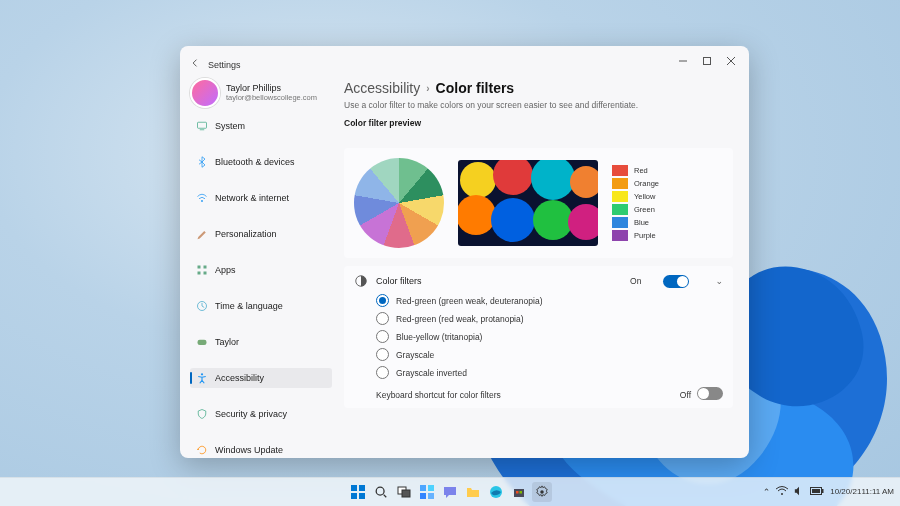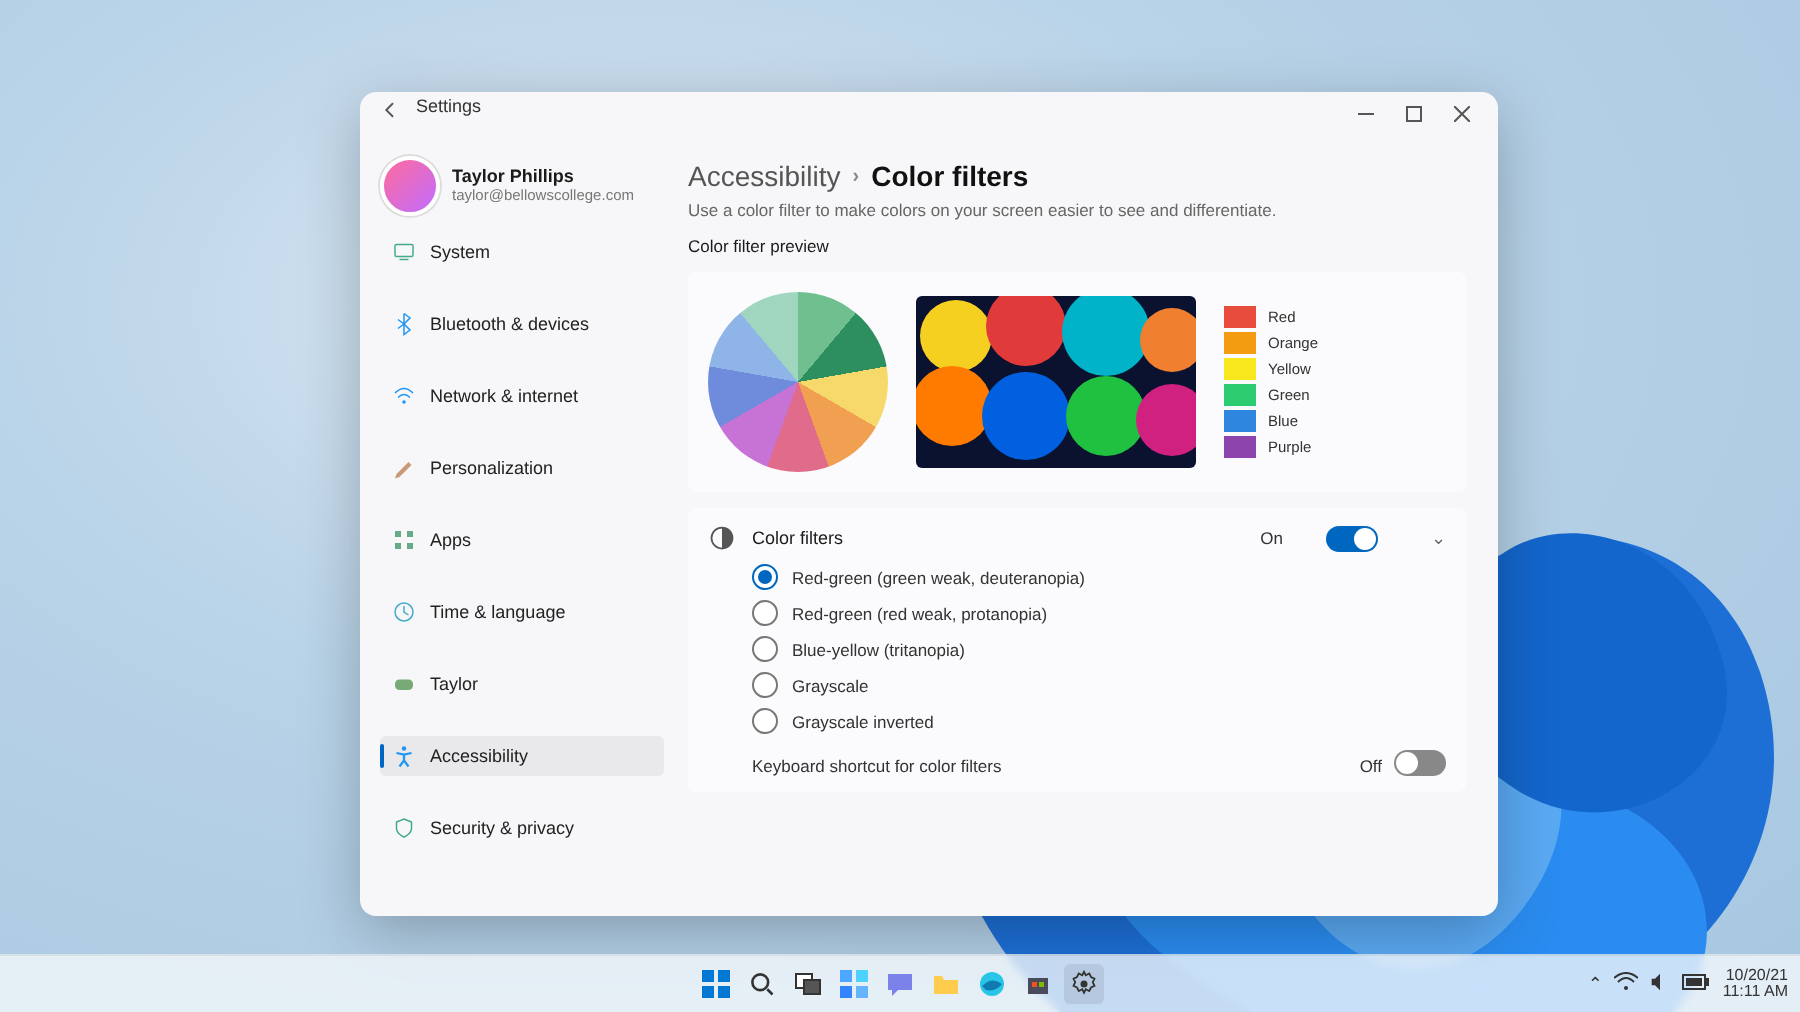--- a/index.html
+++ b/index.html
@@ -1,45 +1,45 @@
 <!DOCTYPE html>
 <html><head>
 <meta charset="utf-8">
 <style>
 html,body{margin:0;padding:0;width:900px;height:506px;overflow:hidden;font-family:"Segoe UI",Arial,sans-serif;font-size:11px;color:#1a1a1a}
 .desktop{position:relative;width:900px;height:506px;background:radial-gradient(ellipse at 35% 30%,#d9e7f2 0%,#b9d3e8 40%,#a7c7e1 100%)}
 .bloom{position:absolute;right:0;bottom:-40px;width:520px;height:420px}
 .bloom svg{width:100%;height:100%}
 .window{position:absolute;left:180px;top:46px;width:569px;height:412px;background:#f7f7f9;border-radius:8px;box-shadow:0 8px 30px rgba(0,0,0,.25);display:flex;flex-direction:column;overflow:hidden}
-.titlebar{height:22px;display:flex;align-items:flex-start;padding:2px 6px 0 8px}
+.titlebar{height:22px;display:flex;align-items:flex-end;padding:2px 6px 0 8px}
 .back-btn{width:14px;height:14px;display:flex;align-items:center;justify-content:center;color:#555}
 .titlebar-label{margin-left:6px;font-size:9px;color:#333}
 .titlebar-spacer{flex:1}
 .win-ctrl{width:24px;height:18px;display:flex;align-items:center;justify-content:center;color:#555;font-size:9px}
 .app-body{flex:1;display:flex;overflow:hidden}
 .sidebar{width:142px;padding:4px 6px 6px 10px;display:flex;flex-direction:column}
 .profile{display:flex;align-items:center;gap:6px;padding:4px 0 8px 0}
 .avatar{width:26px;height:26px;border-radius:50%;background:linear-gradient(135deg,#ff6b9d,#c06cff);border:2px solid #fff;box-shadow:0 0 0 1px #ddd}
 .prof-text{display:flex;flex-direction:column;line-height:1.1}
-.prof-name{font-size:9px;font-weight:700}
+.prof-name{font-size:9px;font-weight:400}
 .prof-email{font-size:7.5px;color:#777}
 .search{position:relative;margin-bottom:10px}
 .search input{width:100%;box-sizing:border-box;border:none;border-bottom:1px solid #bbb;background:#fbfbfd;padding:4px 18px 4px 6px;font-size:9px;border-radius:3px}
 .search .sicon{position:absolute;right:4px;top:3px;color:#666}
 .navlist{display:flex;flex-direction:column;gap:16px}
 .navitem{display:flex;align-items:center;gap:7px;padding:4px 6px;border-radius:3px;font-size:9px;color:#222;cursor:default}
 .navitem .nicon{width:12px;height:12px;display:flex;align-items:center;justify-content:center}
 .navitem.active{background:#e9e9ec;position:relative}
 .navitem.active::before{content:"";position:absolute;left:0;top:4px;bottom:4px;width:2px;background:#0067c0;border-radius:2px}
 .main{flex:1;padding:6px 16px 0 6px;overflow:hidden}
 .crumb{font-size:14px;font-weight:600;color:#666;display:flex;align-items:center;gap:6px;margin:4px 0 4px 0}
 .crumb .sep{font-size:10px;color:#888}
 .crumb .cur{color:#111}
 .helper{font-size:8.5px;color:#666;margin-bottom:8px}
-.section-label{font-size:8.5px;font-weight:400;margin-bottom:8px}
+.section-label{font-size:8.5px;font-weight:700;margin-bottom:20px}
 .preview{background:#fbfbfd;border-radius:4px;padding:10px;display:flex;gap:14px;align-items:center}
 .pie{width:90px;height:90px;border-radius:50%}
 .photo{width:140px;height:86px;border-radius:3px;overflow:hidden}
 .swatches{display:flex;gap:6px}
 .swcol{display:flex;flex-direction:column;gap:2px}
 .sw{width:16px;height:11px}
 .swlbl{font-size:7.5px;line-height:11px;height:11px;color:#333}
 .card{background:#fbfbfd;border-radius:4px;margin-top:8px;padding:8px 10px}
 .card-head{display:flex;align-items:center;gap:8px}
 .card-head .hicon{width:14px;height:14px;color:#555}
@@ -54,21 +54,21 @@
 .radios{padding:6px 0 0 22px;display:flex;flex-direction:column;gap:5px}
 .radio{display:flex;align-items:center;gap:7px;font-size:8.5px;color:#333}
 .rdot{width:11px;height:11px;border-radius:50%;border:1px solid #777;position:relative;background:#fff}
 .rdot.sel{border-color:#0067c0}
 .rdot.sel::after{content:"";position:absolute;left:2px;top:2px;width:7px;height:7px;border-radius:50%;background:#0067c0}
 .sub{padding:8px 0 0 22px;display:flex;align-items:flex-end;font-size:8.5px;color:#333}
 .taskbar{position:absolute;left:0;right:0;bottom:0;height:28px;background:rgba(245,248,251,.78);backdrop-filter:blur(2px);border-top:1px solid rgba(0,0,0,.06);display:flex;align-items:center}
 .task-center{position:absolute;left:50%;transform:translateX(-50%);display:flex;gap:3px}
 .ticon{width:20px;height:20px;border-radius:3px;display:flex;align-items:center;justify-content:center}
 .tray{position:absolute;right:6px;display:flex;align-items:center;gap:6px;font-size:8px;color:#333}
-.tray .clock{display:flex;flex-direction:column;align-items:flex-end;line-height:1}
+.tray .clock{display:flex;align-items:flex-end;line-height:1}
 .chev{font-size:9px;color:#666;margin-left:4px}
 </style>
 </head>
 <body>
 
 <div class="desktop">
 
   <div class="bloom">
     <svg viewBox="0 0 520 420">
       <g>
@@ -191,20 +191,29 @@
               </span>
               <span>Accessibility</span>
             </div>
             <div class="navitem">
               <span class="nicon">
                 <svg width="12" height="12" viewBox="0 0 16 16">
                   <path d="M8 2 l5 2 v4 c0 4-5 6-5 6 s-5-2-5-6 v-4 z" fill="none" stroke="#4a8"></path>
                 </svg>
               </span>
               <span>Security &amp; privacy</span>
+            </div>
+            <div class="navitem">
+              <span class="nicon">
+                <svg width="12" height="12" viewBox="0 0 16 16">
+                  <path d="M3 8 a5 5 0 1 1 2 4" stroke="#f80" fill="none"></path>
+                  <path d="M3 8 l-2-1 2-1" fill="#f80"></path>
+                </svg>
+              </span>
+              <span>Windows Update</span>
             </div>
           </div>
       </div>
 
       <div class="main">
         <div class="crumb">
           <span style="font-weight:400;color:#555">Accessibility</span>
           <span class="sep">›</span>
           <span class="cur">Color filters</span>
         </div>

